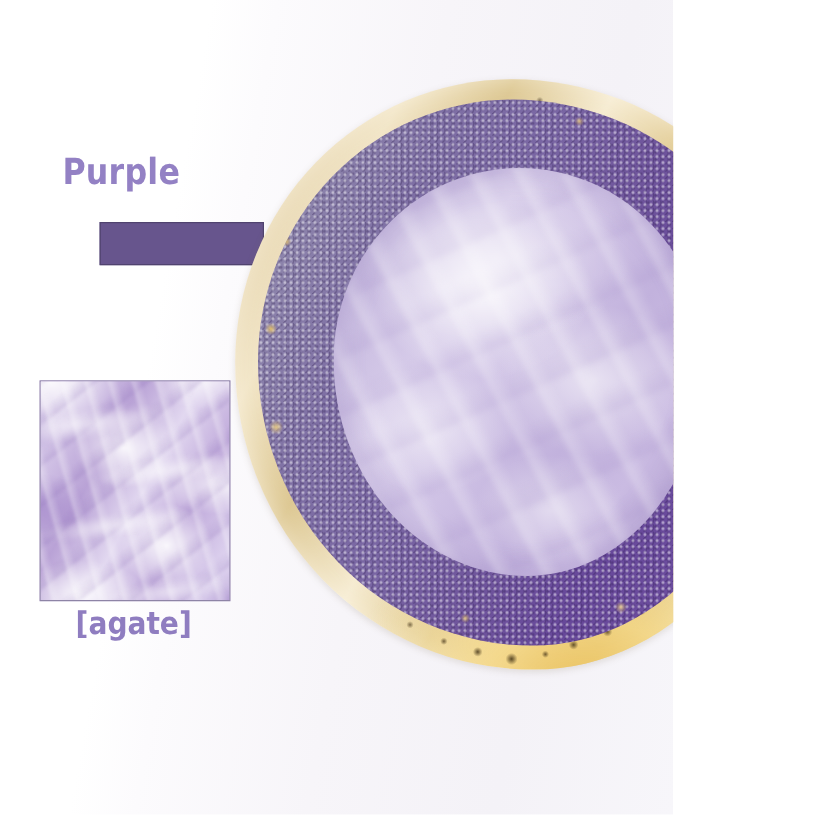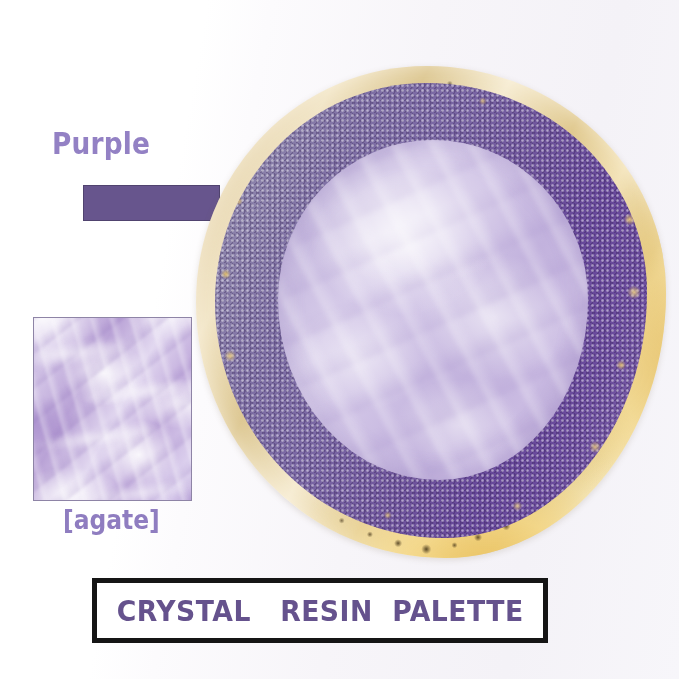--- a/index.html
+++ b/index.html
@@ -2,21 +2,21 @@
 <html><head>
 <meta charset="utf-8">
 <style>
   html, body {
     margin: 0;
     padding: 0;
     background: #ffffff;
   }
   #stage {
     position: relative;
-    width: 679px;
+    width: 561px;
     height: 679px;
     background: #ffffff;
     overflow: hidden;
     font-family: "Liberation Sans", sans-serif;
   }
 
   
   .bg-wash {
     position: absolute;
     inset: 0;
@@ -329,17 +329,14 @@
     <div class="layer gold-hot"></div>
     <div class="layer gold-specks"></div>
     <div class="layer druzy"></div>
     <div class="layer druzy-grain"></div>
     <div class="layer druzy-flecks"></div>
     <div class="layer well"></div>
     <div class="layer well-swirls"></div>
     <div class="layer well-sheen"></div>
   </div>
 
-  <div class="banner">
-    <div class="banner-text">CRYSTAL   RESIN  PALETTE</div>
-  </div>
 
 </div>
 
 </body></html>

